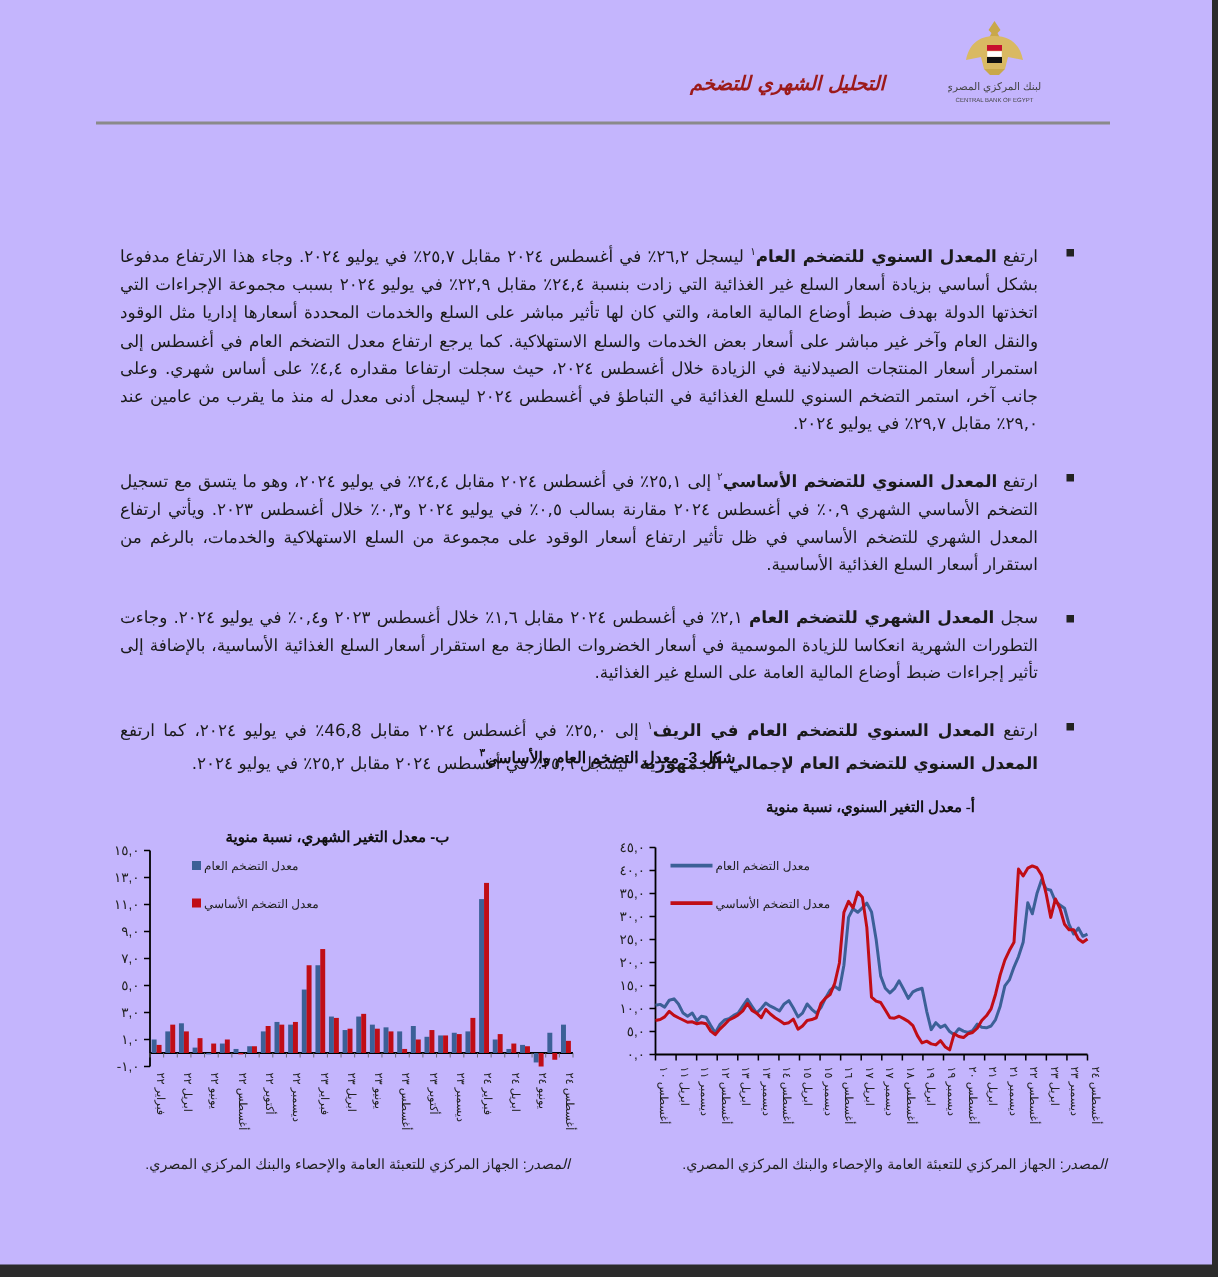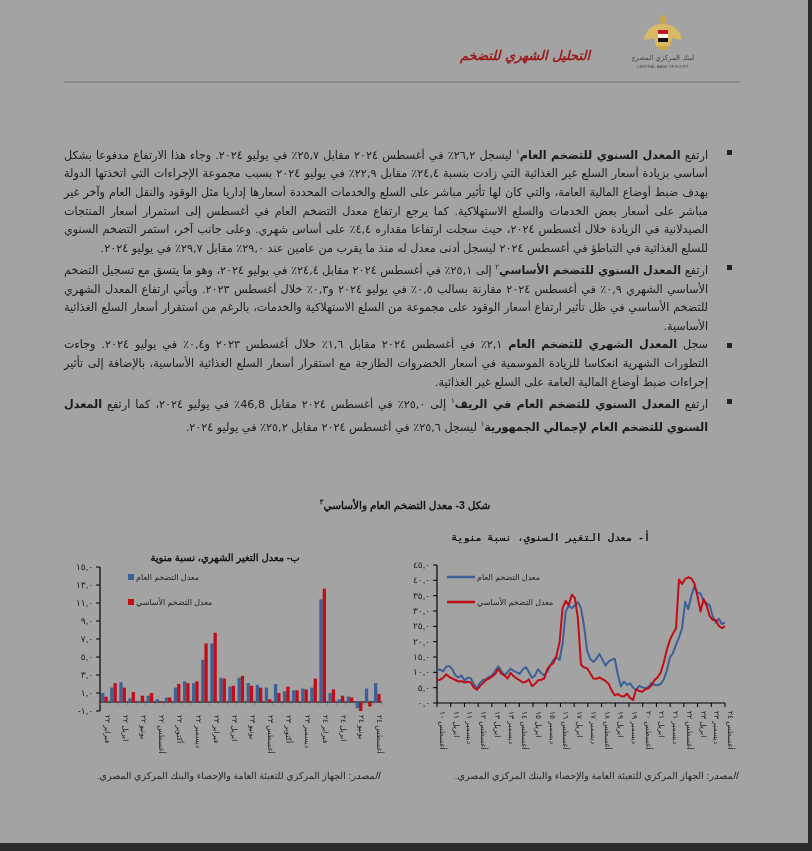--- a/index.html
+++ b/index.html
@@ -1,27 +1,27 @@
 <!DOCTYPE html>
 <html><head>
 <meta charset="utf-8">
 <style>
   html,body{margin:0;padding:0;}
   body{width:812px;height:851px;background:#2b2b2b;position:relative;overflow:hidden;font-family:"DejaVu Sans",sans-serif;}
-  .page{position:absolute;left:0;top:0;width:808px;height:843px;background:#a3a3a3;}
+  .page{position:absolute;left:0;top:0;width:808px;height:843px;background:#c4b5fd;}
   .logo{position:absolute;left:632px;top:10px;width:62px;height:62px;}
   .report-name{position:absolute;left:440px;top:48px;width:150px;text-align:right;direction:rtl;color:#9c1a1a;font-style:italic;font-weight:bold;font-size:13px;font-family:"DejaVu Serif",serif;}
   .rule{position:absolute;left:64px;top:81px;width:676px;height:2px;background:#8a8a8a;}
   .title{position:absolute;left:200px;top:100px;width:538px;text-align:right;direction:rtl;color:#1f3d6b;font-weight:bold;font-size:19px;font-family:"DejaVu Sans",sans-serif;}
   .bullets{position:absolute;left:64px;top:143px;width:672px;direction:rtl;text-align:justify;font-size:11.2px;line-height:18.6px;color:#1a1a1a;font-family:"DejaVu Sans",sans-serif;margin:0;padding:0;list-style:none;}
-  .bullets li{position:relative;padding-right:28px;margin:0;}
+  .bullets li{position:relative;padding-right:28px;margin:16px;}
   .bullets li .sq{position:absolute;right:4px;top:7px;width:5px;height:5px;background:#222;}
   .bullets b{font-weight:bold;}
   .fig-title{position:absolute;left:240px;top:498px;width:330px;text-align:center;direction:rtl;font-size:10.5px;font-weight:bold;color:#111;font-family:"Liberation Sans",sans-serif;}
-  .sub-a{position:absolute;left:430px;top:532px;width:220px;text-align:right;direction:rtl;font-size:10px;font-weight:bold;color:#111;font-family:Liberation Mono, monospace;}
+  .sub-a{position:absolute;left:430px;top:532px;width:220px;text-align:right;direction:rtl;font-size:10px;font-weight:bold;color:#111;font-family:Liberation Serif, serif;}
   .sub-b{position:absolute;left:120px;top:552px;width:210px;text-align:center;direction:rtl;font-size:10px;font-weight:bold;color:#111;font-family:"Liberation Sans",sans-serif;}
   .chart{position:absolute;}
   .src{position:absolute;font-size:9.5px;color:#222;direction:rtl;font-family:"Liberation Sans",sans-serif;}
   .src i{font-style:italic;}
   svg text{font-family:"Liberation Sans",sans-serif;}
 </style>
 </head>
 <body>
 
 <div class="page">

